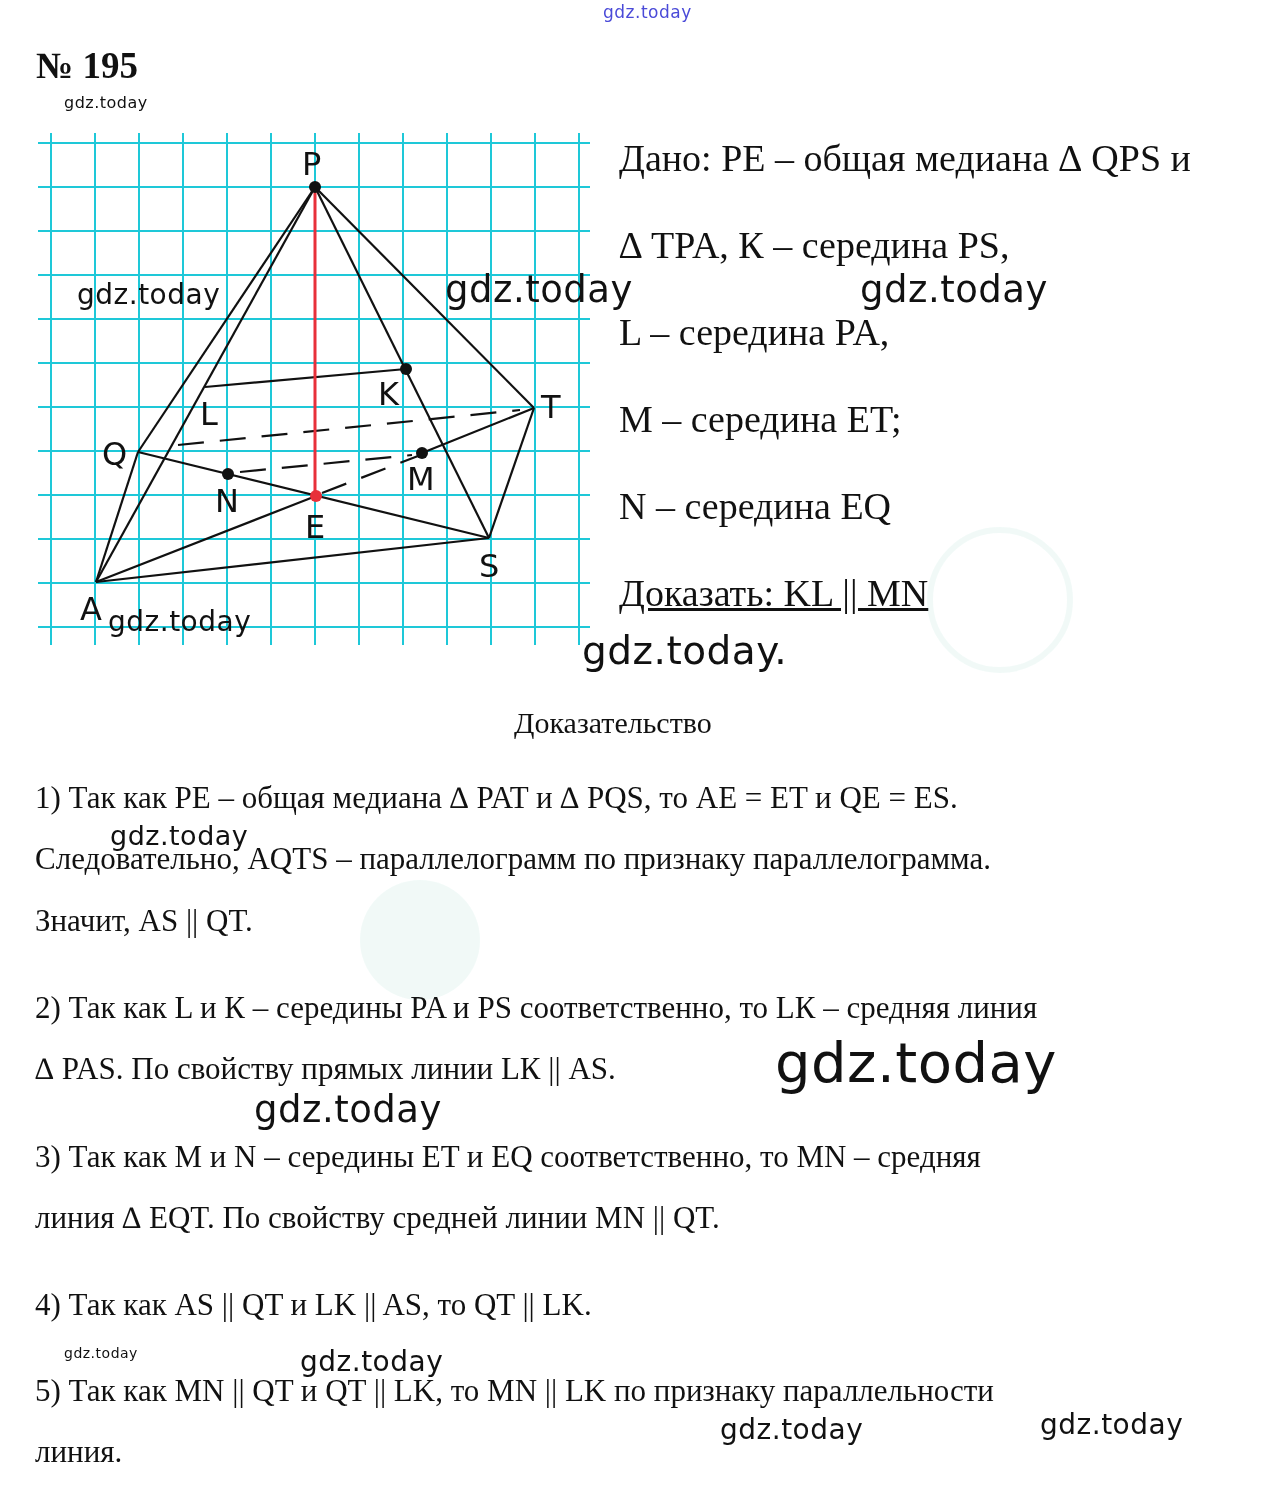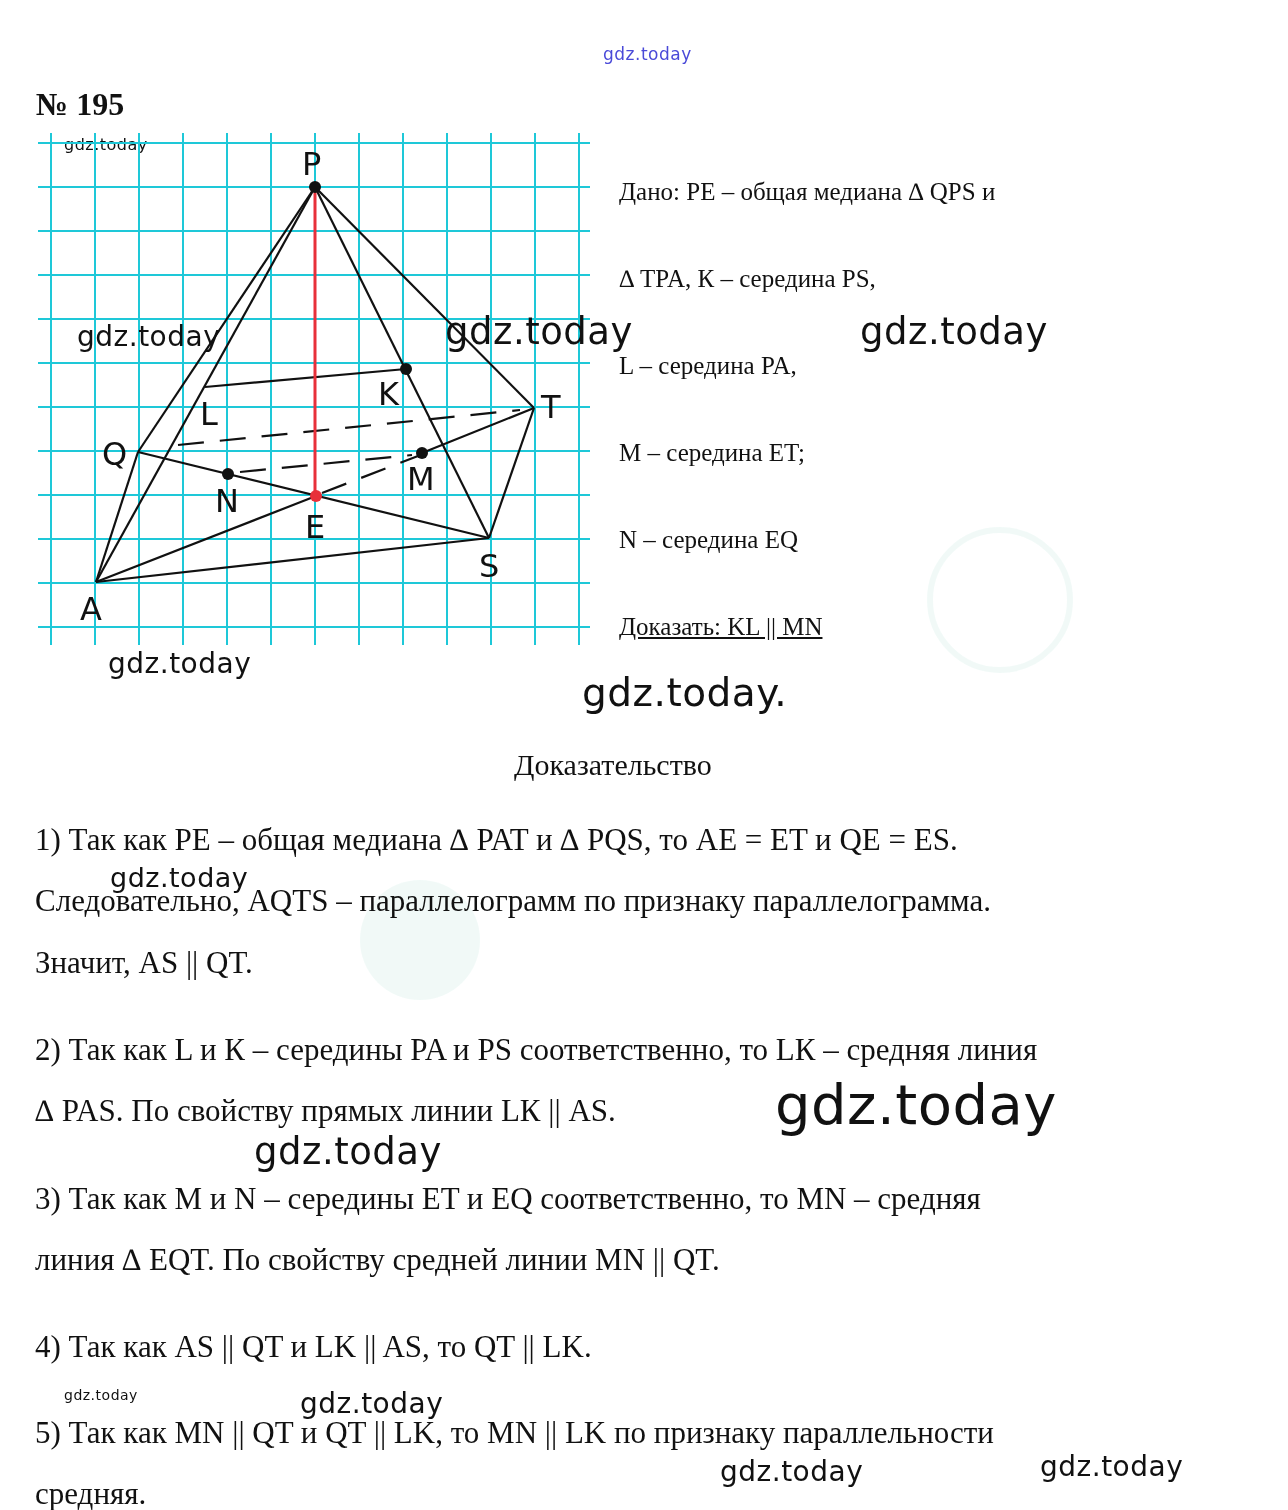--- a/index.html
+++ b/index.html
@@ -1,22 +1,22 @@
 <!DOCTYPE html>
 <html><head>
 <meta charset="utf-8">
 <style>
   html, body { margin:0; padding:0; background:#ffffff; }
   body { width:1288px; height:1510px; position:relative; overflow:hidden;
          font-family:"Liberation Serif", "DejaVu Serif", serif; color:#111; }
-  .abs { position:absolute; white-space:nowrap;margin-top:42px; }
+  .abs { position:absolute; white-space:nowrap; }
   .wm { font-family:"DejaVu Sans", "Liberation Sans", sans-serif; color:#111; font-weight:normal; letter-spacing:0.5px; }
   .wm-top { color:#4a4ad8; font-size:17px; }
-  .title { font-size:32px; font-weight:bold; left:36px; top:44px; }
-  .given { font-size:25px; left:619px; }
+  .title { font-size:37px; font-weight:bold; left:36px; top:44px; }
+  .given { font-size:38px; left:619px; }
   .proof-head { font-size:30px; left:514px; top:706px; }
   .line { font-size:31px; left:35px; }
   #figure { position:absolute; left:0; top:0; }
   .bigmark { position:absolute; left:300px; top:520px; width:820px; height:500px;
              opacity:0.06; pointer-events:none; }
 </style>
 </head>
 <body>
 
 <svg class="bigmark" viewBox="0 0 820 500">
@@ -125,13 +125,13 @@
 
 <div class="abs line" style="top:1139px;">3) Так как M и N – середины ET и EQ соответственно, то MN – средняя</div>
 <div class="abs line" style="top:1200px;">линия ∆ EQT. По свойству средней линии MN || QT.</div>
 
 <div class="abs line" style="top:1287px;text-align:center;">4) Так как AS || QT и LK || AS, то QT || LK.</div>
 <div class="abs wm" style="left:64px; top:1345px; font-size:14px;">gdz.today</div>
 <div class="abs wm" style="left:300px; top:1345px; font-size:28px;">gdz.today</div>
 <div class="abs line" style="top:1373px;">5) Так как MN || QT и QT || LK, то MN || LK по признаку параллельности</div>
 <div class="abs wm" style="left:720px; top:1413px; font-size:28px;">gdz.today</div>
 <div class="abs wm" style="left:1040px; top:1408px; font-size:28px;">gdz.today</div>
-<div class="abs line" style="top:1434px;">средняя.</div>
+<div class="abs line" style="top:1434px;">линия.</div>
 
 </body></html>

